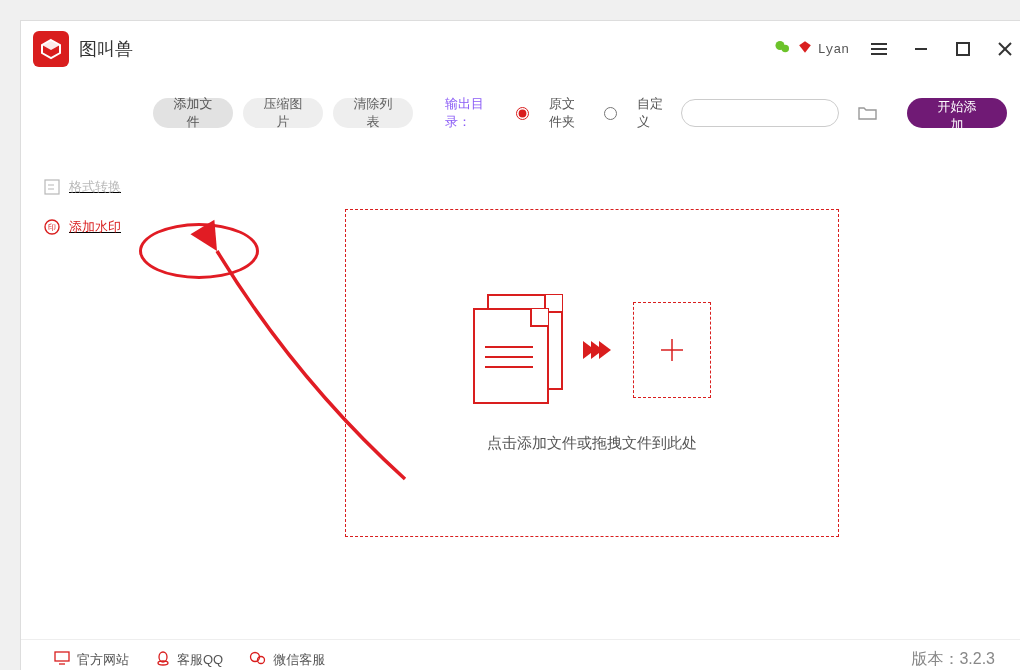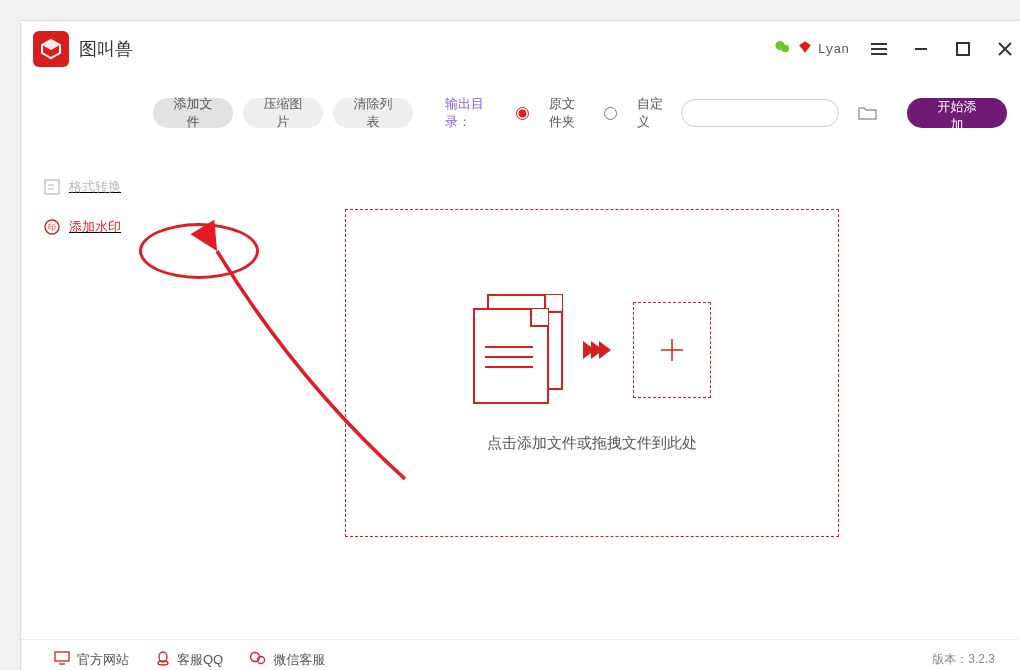--- a/index.html
+++ b/index.html
@@ -45,21 +45,21 @@
 .arrows { display:flex; }
 .arrows span{ width:0;height:0;border-top:9px solid transparent;border-bottom:9px solid transparent;border-left:12px solid #d91e1e; margin-left:-4px;}
 .plusbox { width:78px; height:96px; border:1.5px dashed #d91e1e; display:flex; align-items:center; justify-content:center; }
 .plusbox svg line{ stroke:#d91e1e; stroke-width:1.5; }
 .dz-text { font-size:15px; color:#555; }
 
 .highlight-ellipse { position:absolute; left:-6px; top:74px; width:120px; height:56px; border:3px solid #e11c24; border-radius:50%; pointer-events:none; }
 
 .footer { height:40px; border-top:1px solid #eee; display:flex; align-items:center; padding:0 32px; gap:26px; font-size:13px; color:#555;}
 .footer-item{ display:flex; align-items:center; gap:6px; cursor:pointer;}
-.version { margin-left:auto; font-size:12px; color:#888;}
+.version { margin-left:auto; font-size:16px; color:#888;}
 
 
 .overlay { position:absolute; left:0; top:0; width:100%; height:100%; pointer-events:none; }
 </style>
 </head>
 <body>
 
 <div class="window">
 
   <div class="titlebar">

